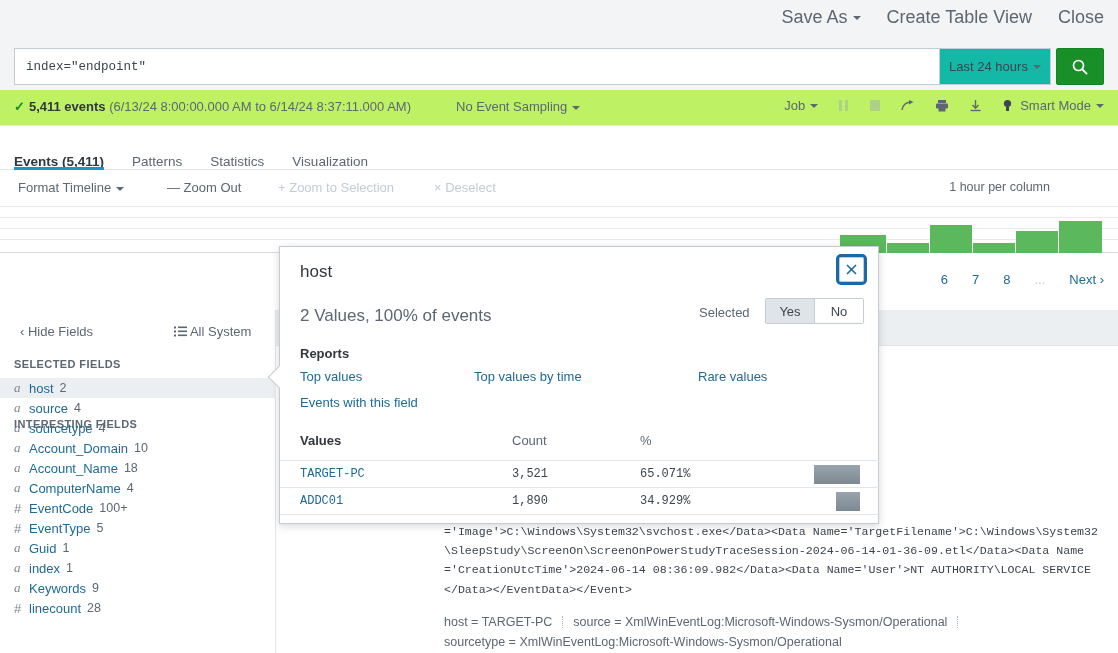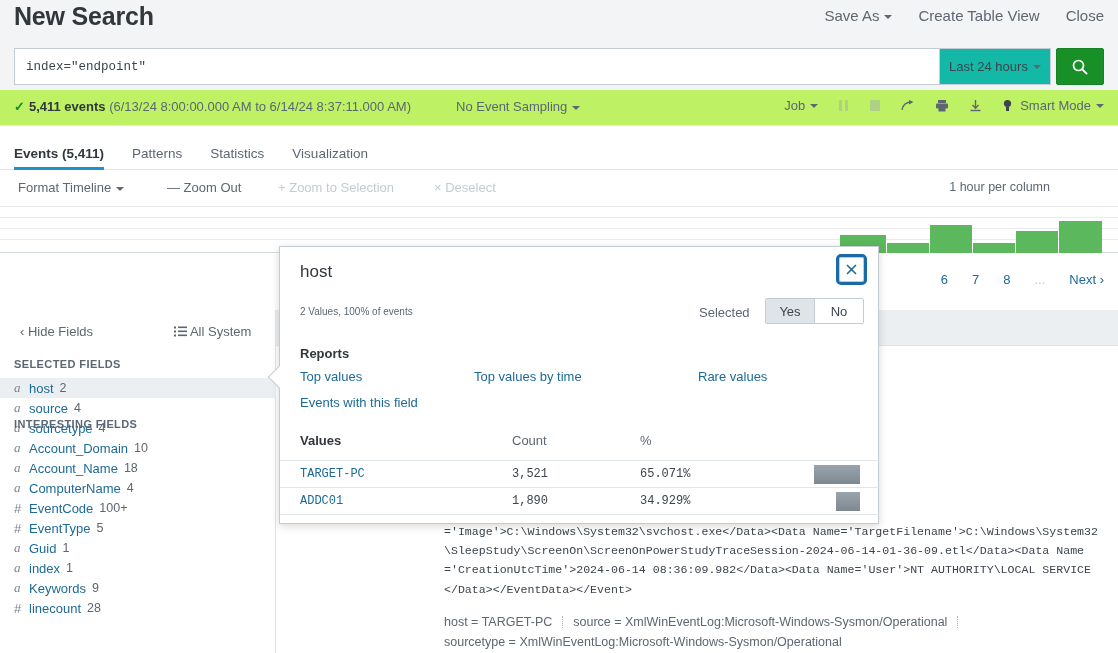--- a/index.html
+++ b/index.html
@@ -20,21 +20,21 @@
     background:#f2f4f5;
   }
   .page-title {
     position:absolute; left:14px; top:2px;
     font-size:25px; font-weight:bold; color:#31373d;
     letter-spacing:-0.2px;
   }
   .header-actions {
     position:absolute; right:14px; top:7px;
     display:flex; align-items:center; gap:26px;
-    font-size:15px; color:#5c6773;
+    font-size:18px; color:#5c6773;
   }
   .header-actions .item { cursor:pointer; white-space:nowrap; }
   .caret-down {
     display:inline-block; width:0; height:0; margin-left:5px;
     border-left:4px solid transparent; border-right:4px solid transparent;
     border-top:4px solid #5c6773; vertical-align:middle;
   }
 
   
   .searchbar-wrap {
@@ -80,21 +80,21 @@
   .job-controls .ic { cursor:pointer; display:flex; align-items:center; }
   .icon-dim { opacity:0.45; }
 
   
   .tabs {
     position:absolute; top:126px; left:0; width:1118px; height:44px;
     background:#fff; border-bottom:1px solid #e1e6eb;
     display:flex; align-items:flex-end; padding-left:14px; gap:28px;
   }
   .tab {
-    padding-bottom:8px; font-size:13.5px; color:#5c6773; cursor:pointer;
+    font-size:13.5px; color:#5c6773; cursor:pointer;
     position:relative;
   }
   .tab.active { color:#31373d; font-weight:bold; }
   .tab.active:after {
     content:""; position:absolute; left:0; right:0; bottom:-1px; height:3px;
     background:#1e93c6;
   }
 
   
   .tl-toolbar {
@@ -193,21 +193,21 @@
     font-size:17px; color:#31373d;
   }
   .popup-close {
     position:absolute; right:14px; top:10px; width:25px; height:25px;
     border:1px solid #c3cbd4; border-radius:2px; background:#fff;
     display:flex; align-items:center; justify-content:center;
     cursor:pointer; outline:3px solid #1a6aa8; outline-offset:0px;
     color:#1d6a96; font-size:15px; line-height:1;
   }
   .popup-sub {
-    position:absolute; left:20px; top:59px; font-size:10px; color:#5c6773;
+    position:absolute; left:20px; top:59px; font-size:17px; color:#5c6773;
   }
   .selected-label {
     position:absolute; left:419px; top:58px; font-size:13px; color:#5c6773;
   }
   .yesno {
     position:absolute; left:485px; top:51px; height:26px;
     display:flex; border:1px solid #c3cbd4; border-radius:2px; overflow:hidden;
   }
   .yesno div {
     width:48px; height:24px; display:flex; align-items:center; justify-content:center;
@@ -247,21 +247,20 @@
     background:linear-gradient(to bottom,#9aa4ad,#7d8891);
   }
   .vrow-last { position:absolute; left:0; width:600px; border-top:1px solid #e1e6eb; }
 </style>
 </head>
 <body>
 
 <div class="app">
 
   <div class="header">
-    <div class="page-title">New Search</div>
     <div class="header-actions">
       <span class="item"><span>Save As</span><i class="caret-down"></i></span>
       <span class="item">Create Table View</span>
       <span class="item">Close</span>
     </div>
   </div>
 
   <div class="searchbar-wrap">
     <div class="search-input-box">index="endpoint"</div>
     <div class="time-picker">

